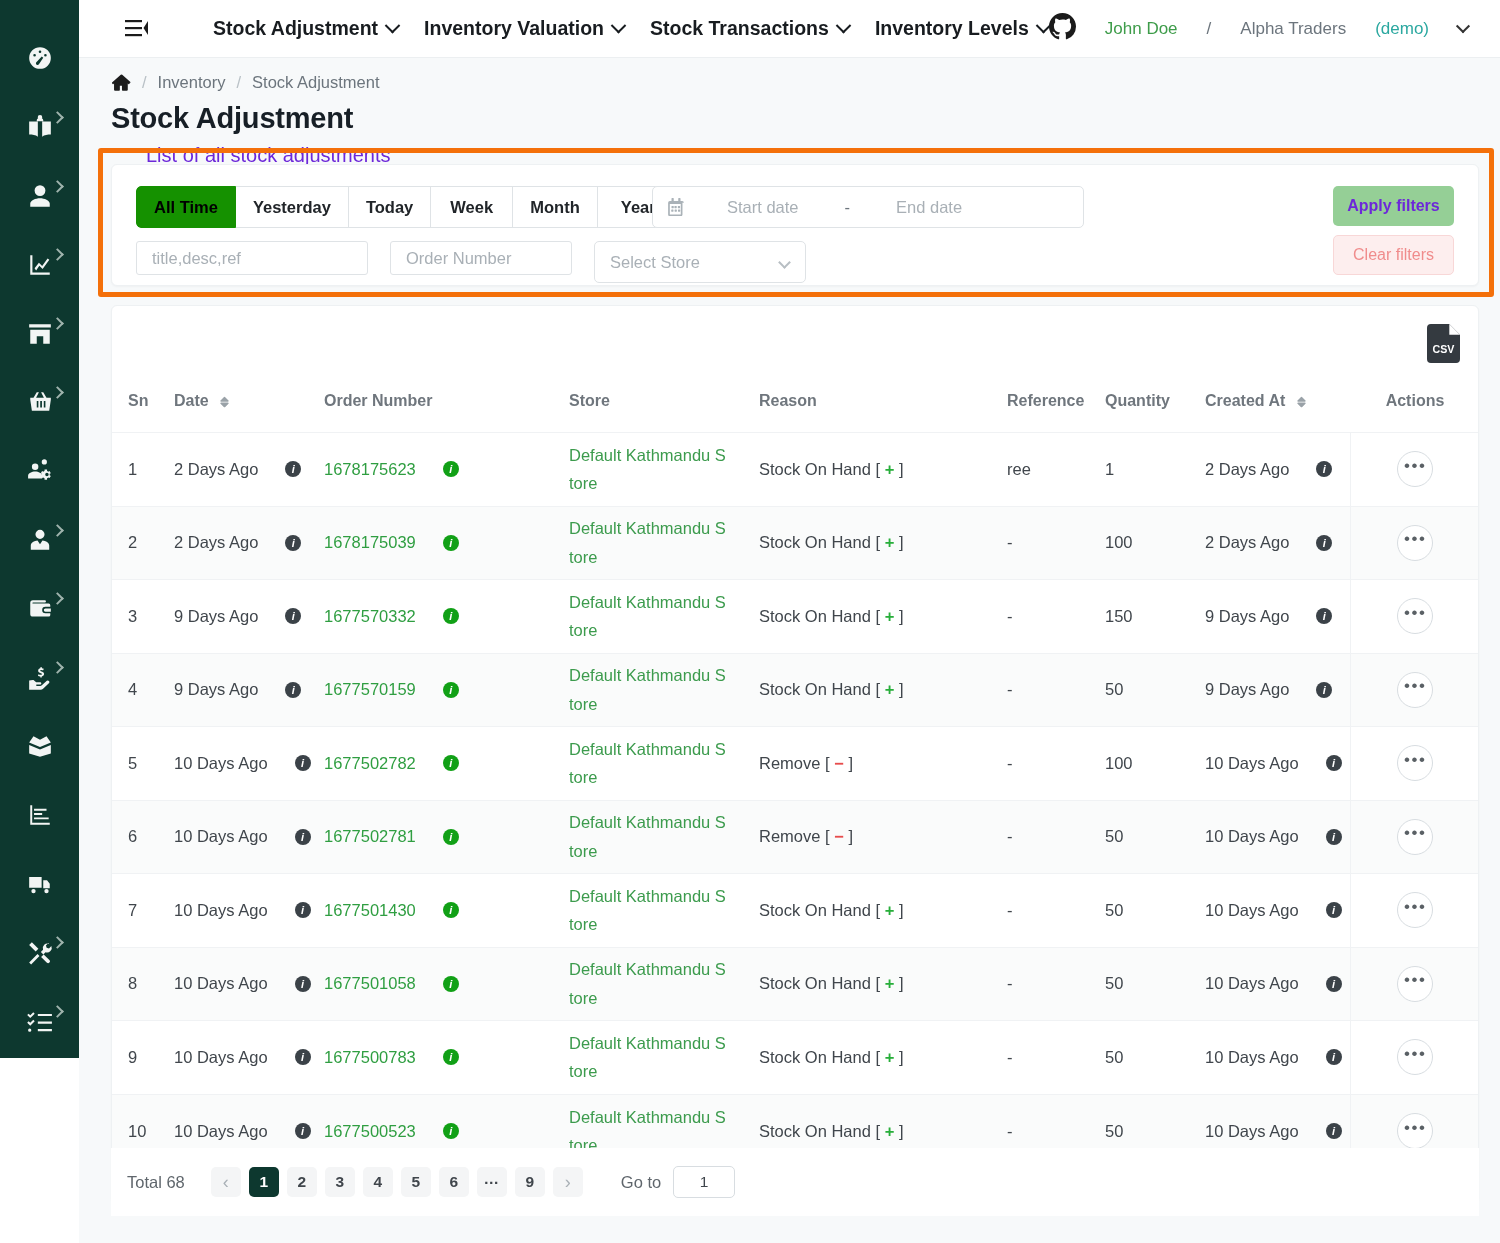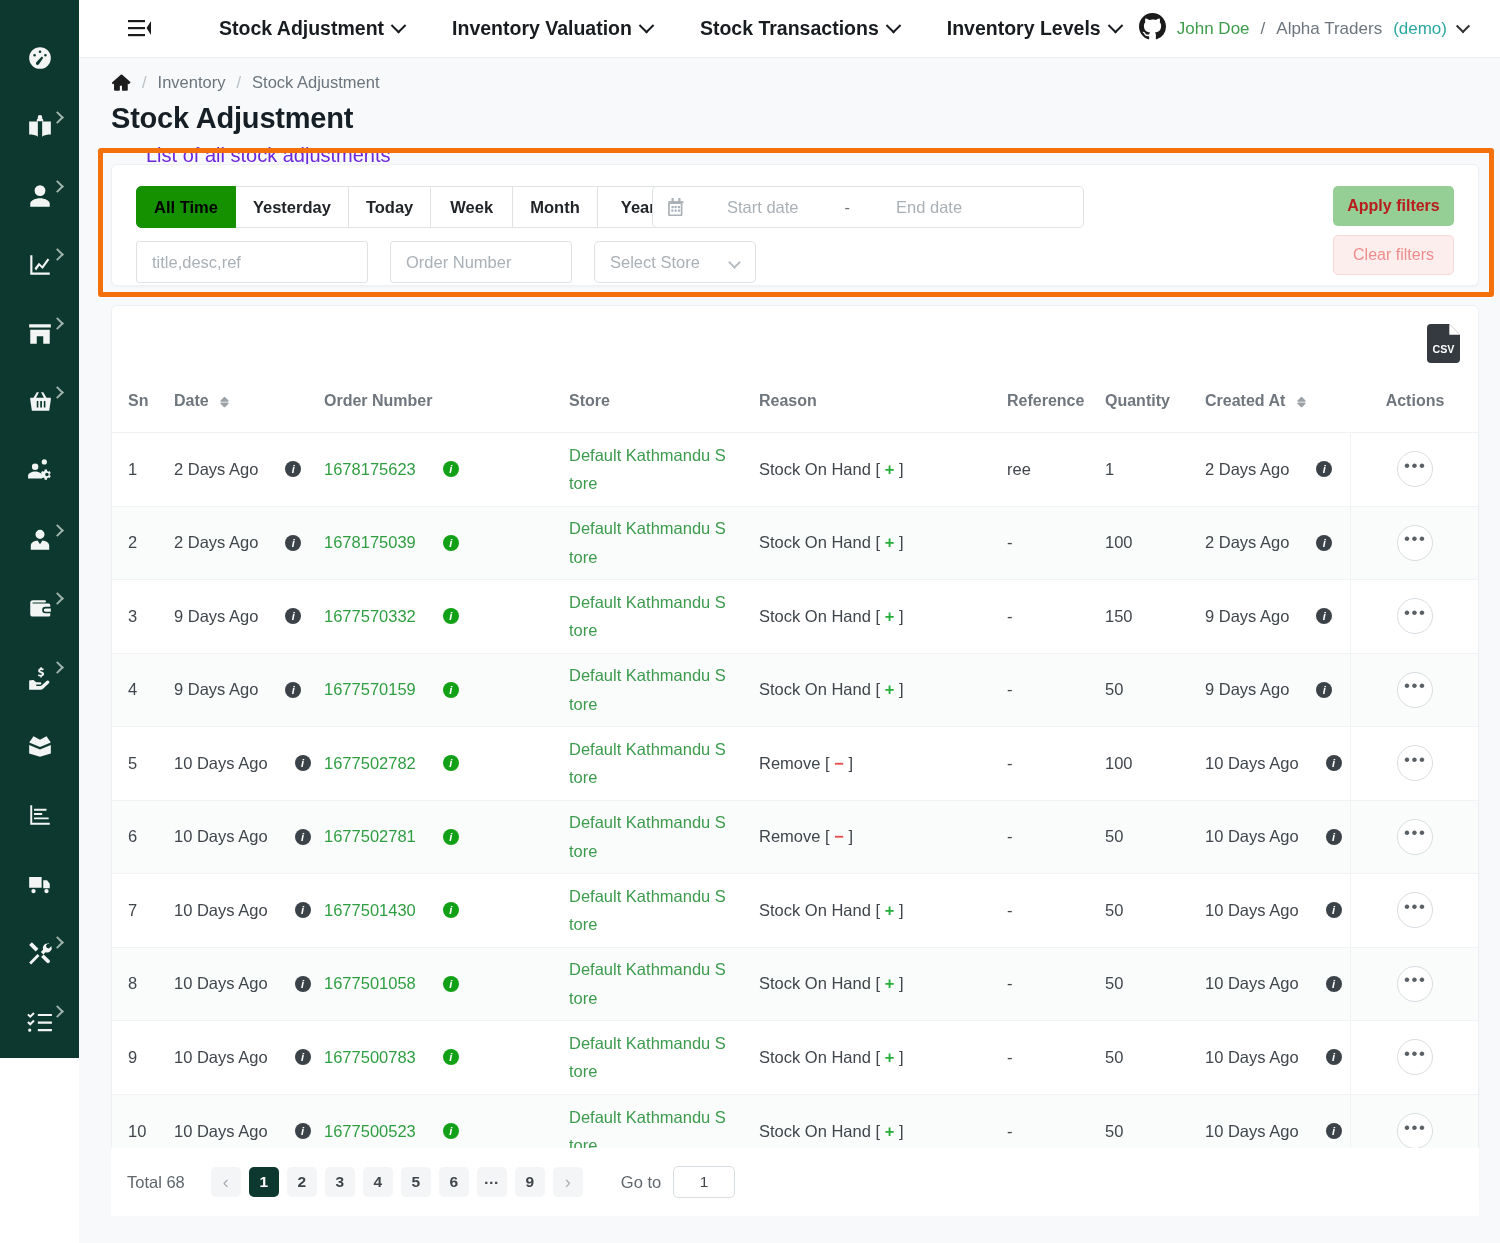--- a/index.html
+++ b/index.html
@@ -58,21 +58,21 @@
   }
   .nav-link:nth-of-type(1) { margin-left: 64px; }
   .nav-gap { width: 48px; }
   .chev-down {
     width: 11px; height: 11px;
     border-bottom: 2px solid #181c20; border-right: 2px solid #181c20;
     transform: rotate(45deg) translate(-2px,-2px);
   }
   #user-area {
     margin-left: auto; margin-right: 32px;
-    display: flex; align-items: center; gap: 11px;
+    display: flex; align-items: center; gap: 29px;
     font-size: 17px; cursor: pointer; white-space: nowrap;
   }
   #user-area .uname { color: #3e9c4a; }
   #user-area .uorg { color: #6c757d; }
   #user-area .udemo { color: #2ba8a0; }
   #user-area .chev-down { border-color: #333; width: 10px; height: 10px; }
 
   
   #page {
     position: absolute; left: 79px; top: 58px;
@@ -146,51 +146,51 @@
     display: flex; align-items: center;
   }
   #daterange .cal { margin-left: 14px; width: 18px; height: 18px; }
   #daterange .cal svg { width: 18px; height: 18px; fill: #aab2b8; display:block; }
   #daterange .ph { font-size: 16.5px; color: #a9b0b6; }
   #dr-start { margin-left: 42px; }
   #dr-dash  { margin-left: 46px; color: #6c757d; font-size: 16.5px; }
   #dr-end   { margin-left: 46px; }
 
   .f-input {
-    position: absolute; top: 76px; height: 42px;
+    position: absolute; top: 76px; height: 34px;
     border: 1px solid #dfe3e6; border-radius: 3px;
     background: #fff;
     display: flex; align-items: center;
     font-size: 16.5px; color: #a9b0b6;
     padding-left: 15px;
     cursor: text;
   }
   #f-search { left: 24px; width: 232px; }
   #f-order  { left: 278px; width: 182px; }
   .f-select {
     position: absolute; top: 76px; height: 42px;
     border: 1px solid #dfe3e6; border-radius: 5px;
     background: #fff;
     display: flex; align-items: center;
     font-size: 16.5px; color: #a9b0b6;
     padding-left: 15px; cursor: pointer;
   }
-  #f-store  { left: 482px; width: 162px; }
+  #f-store  { left: 482px; width: 212px; }
   #f-reason { left: 690px; width: 178px; }
   .f-select .dd {
     position: absolute; right: 16px; top: 16px;
     width: 9px; height: 9px;
     border-bottom: 2px solid #b7bec3; border-right: 2px solid #b7bec3;
     transform: rotate(45deg);
   }
 
   #apply-filters {
     position: absolute; left: 1221px; top: 21px;
     width: 121px; height: 40px;
-    background: #95cf96; color: #b91c1c;
+    background: #95cf96; color: #6d28d9;
     border: none; border-radius: 5px;
     font-size: 16px; font-weight: 600;
     font-family: "Liberation Sans", sans-serif;
     cursor: pointer;
   }
   #clear-filters {
     position: absolute; left: 1221px; top: 70px;
     width: 121px; height: 40px;
     background: #fdeeee; color: #f08c8c;
     border: 1px solid #f8d7d7; border-radius: 5px;

